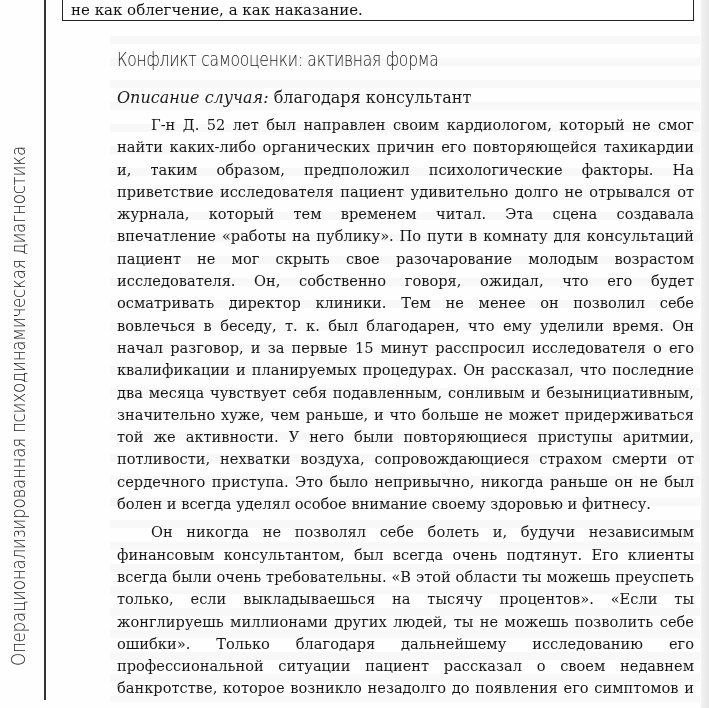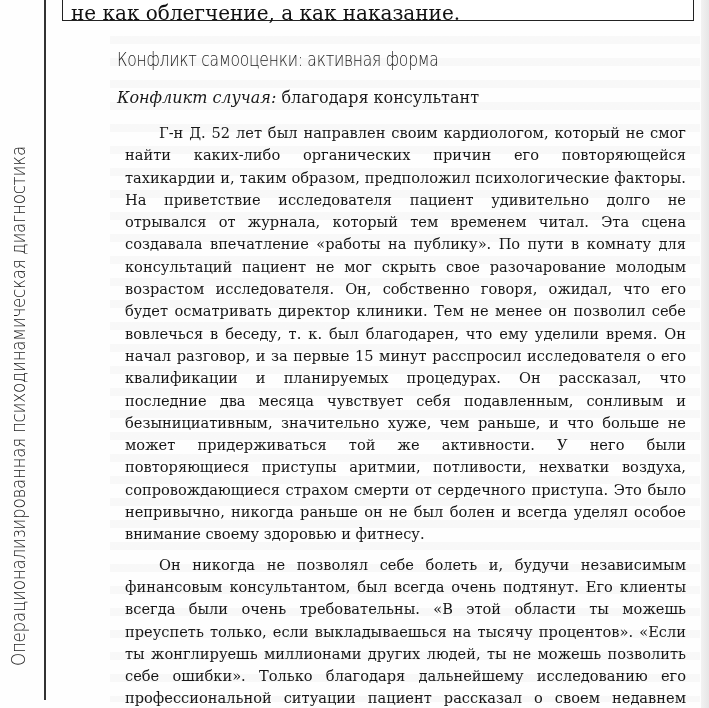--- a/index.html
+++ b/index.html
@@ -70,21 +70,21 @@
     .box-line-top {
       position: absolute;
       right: 12px; top: -7px;
       font-size: 15px;
       color: #222;
       white-space: nowrap;
     }
     .box-line {
       position: absolute;
       left: 8px; top: 11px;
-      font-size: 20px;
+      font-size: 15px;
       color: #111;
       white-space: nowrap;
       text-align: center;
     }
     
     .heading {
       position: absolute;
       left: 117px; top: 48px;
       font-family: "DejaVu Sans", "Liberation Sans", sans-serif;
       font-size: 19px;
@@ -108,21 +108,21 @@
     .body-text {
       position: absolute;
       left: 117px; top: 114px;
       width: 577px;
       font-size: 14.6px;
       line-height: 22.3px;
       text-align: justify;
       color: #161616;
     }
     .body-text p {
-      margin: 8px;
+      margin: 0;
       text-indent: 34px;
     }
     .body-text p + p {
       margin-top: 6px;
     }
   </style>
 </head>
 <body>
 
 <div class="page">
@@ -133,21 +133,21 @@
   <div class="running-head">Операционализированная психодинамическая диагностика</div>
 
   <div class="box">
     <span class="box-line-top">пациента</span>
     <span class="box-line">не как облегчение, а как наказание.</span>
   </div>
 
   <div class="heading">Конфликт самооценки: активная форма</div>
 
   <div class="case-line">
-    <span class="case-label">Конфликт случая:</span>
+    <span class="case-label">Описание случая:</span>
     <span>благодаря консультант</span>
   </div>
 
   <div class="body-text">
     <p>Г-н Д. 52 лет был направлен своим кардиологом, который не смог найти каких-либо органических причин его повторяющейся тахикардии и, таким образом, предположил психологические факторы. На приветствие исследователя пациент удивительно долго не отрывался от журнала, который тем временем читал. Эта сцена создавала впечатление «работы на публику». По пути в комнату для консультаций пациент не мог скрыть свое разочарование молодым возрастом исследователя. Он, собственно говоря, ожидал, что его будет осматривать директор клиники. Тем не менее он позволил себе вовлечься в беседу, т. к. был благодарен, что ему уделили время. Он начал разговор, и за первые 15 минут расспросил исследователя о его квалификации и планируемых процедурах. Он рассказал, что последние два месяца чувствует себя подавленным, сонливым и безынициативным, значительно хуже, чем раньше, и что больше не может придерживаться той же активности. У него были повторяющиеся приступы аритмии, потливости, нехватки воздуха, сопровождающиеся страхом смерти от сердечного приступа. Это было непривычно, никогда раньше он не был болен и всегда уделял особое внимание своему здоровью и фитнесу.</p>
     <p>Он никогда не позволял себе болеть и, будучи независимым финансовым консультантом, был всегда очень подтянут. Его клиенты всегда были очень требовательны. «В этой области ты можешь преуспеть только, если выкладываешься на тысячу процентов». «Если ты жонглируешь миллионами других людей, ты не можешь позволить себе ошибки». Только благодаря дальнейшему исследованию его профессиональной ситуации пациент рассказал о своем недавнем банкротстве, которое возникло незадолго до появления его симптомов и в котором он потерял деньги не только своих клиентов, но и свои собственные сбережения в сомнительных транзакциях. Только со значительными усилиями и заметным стыдом, который, однако, проявился отдельно, он признал свою запущенную финансовую ситуацию, включающую большие долги и иду-</p>
   </div>
 </div>
 
 </body></html>

